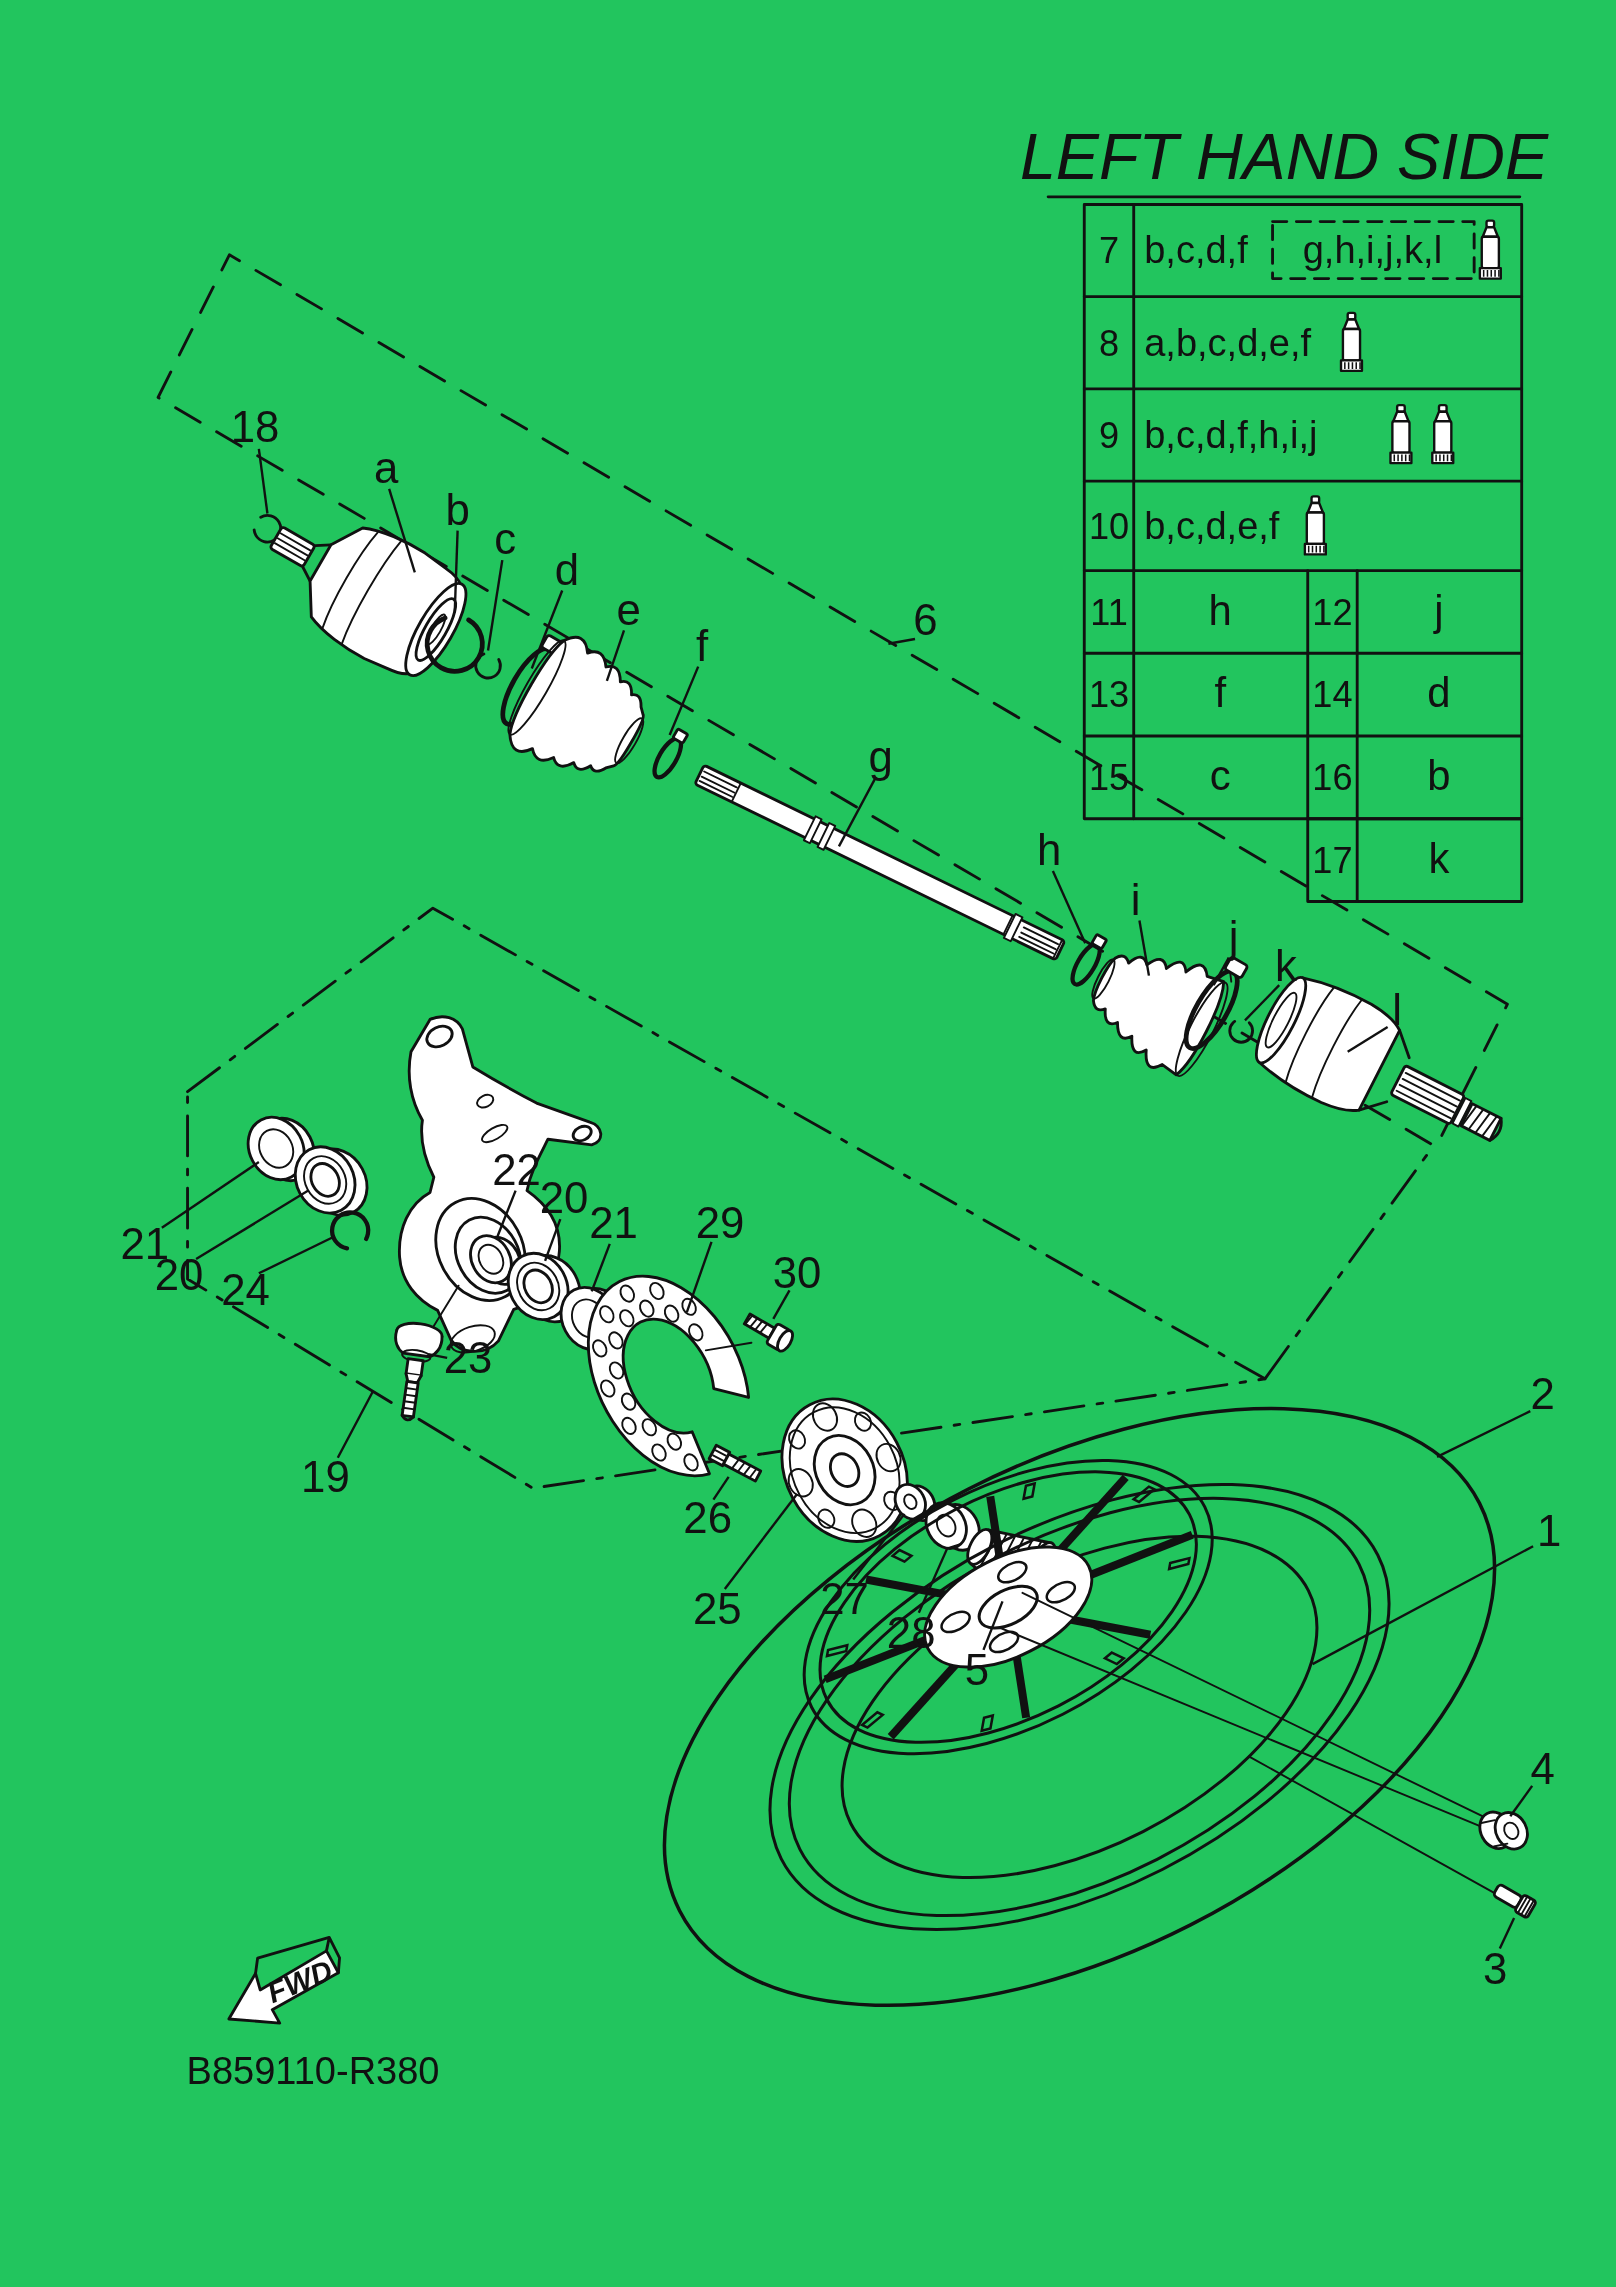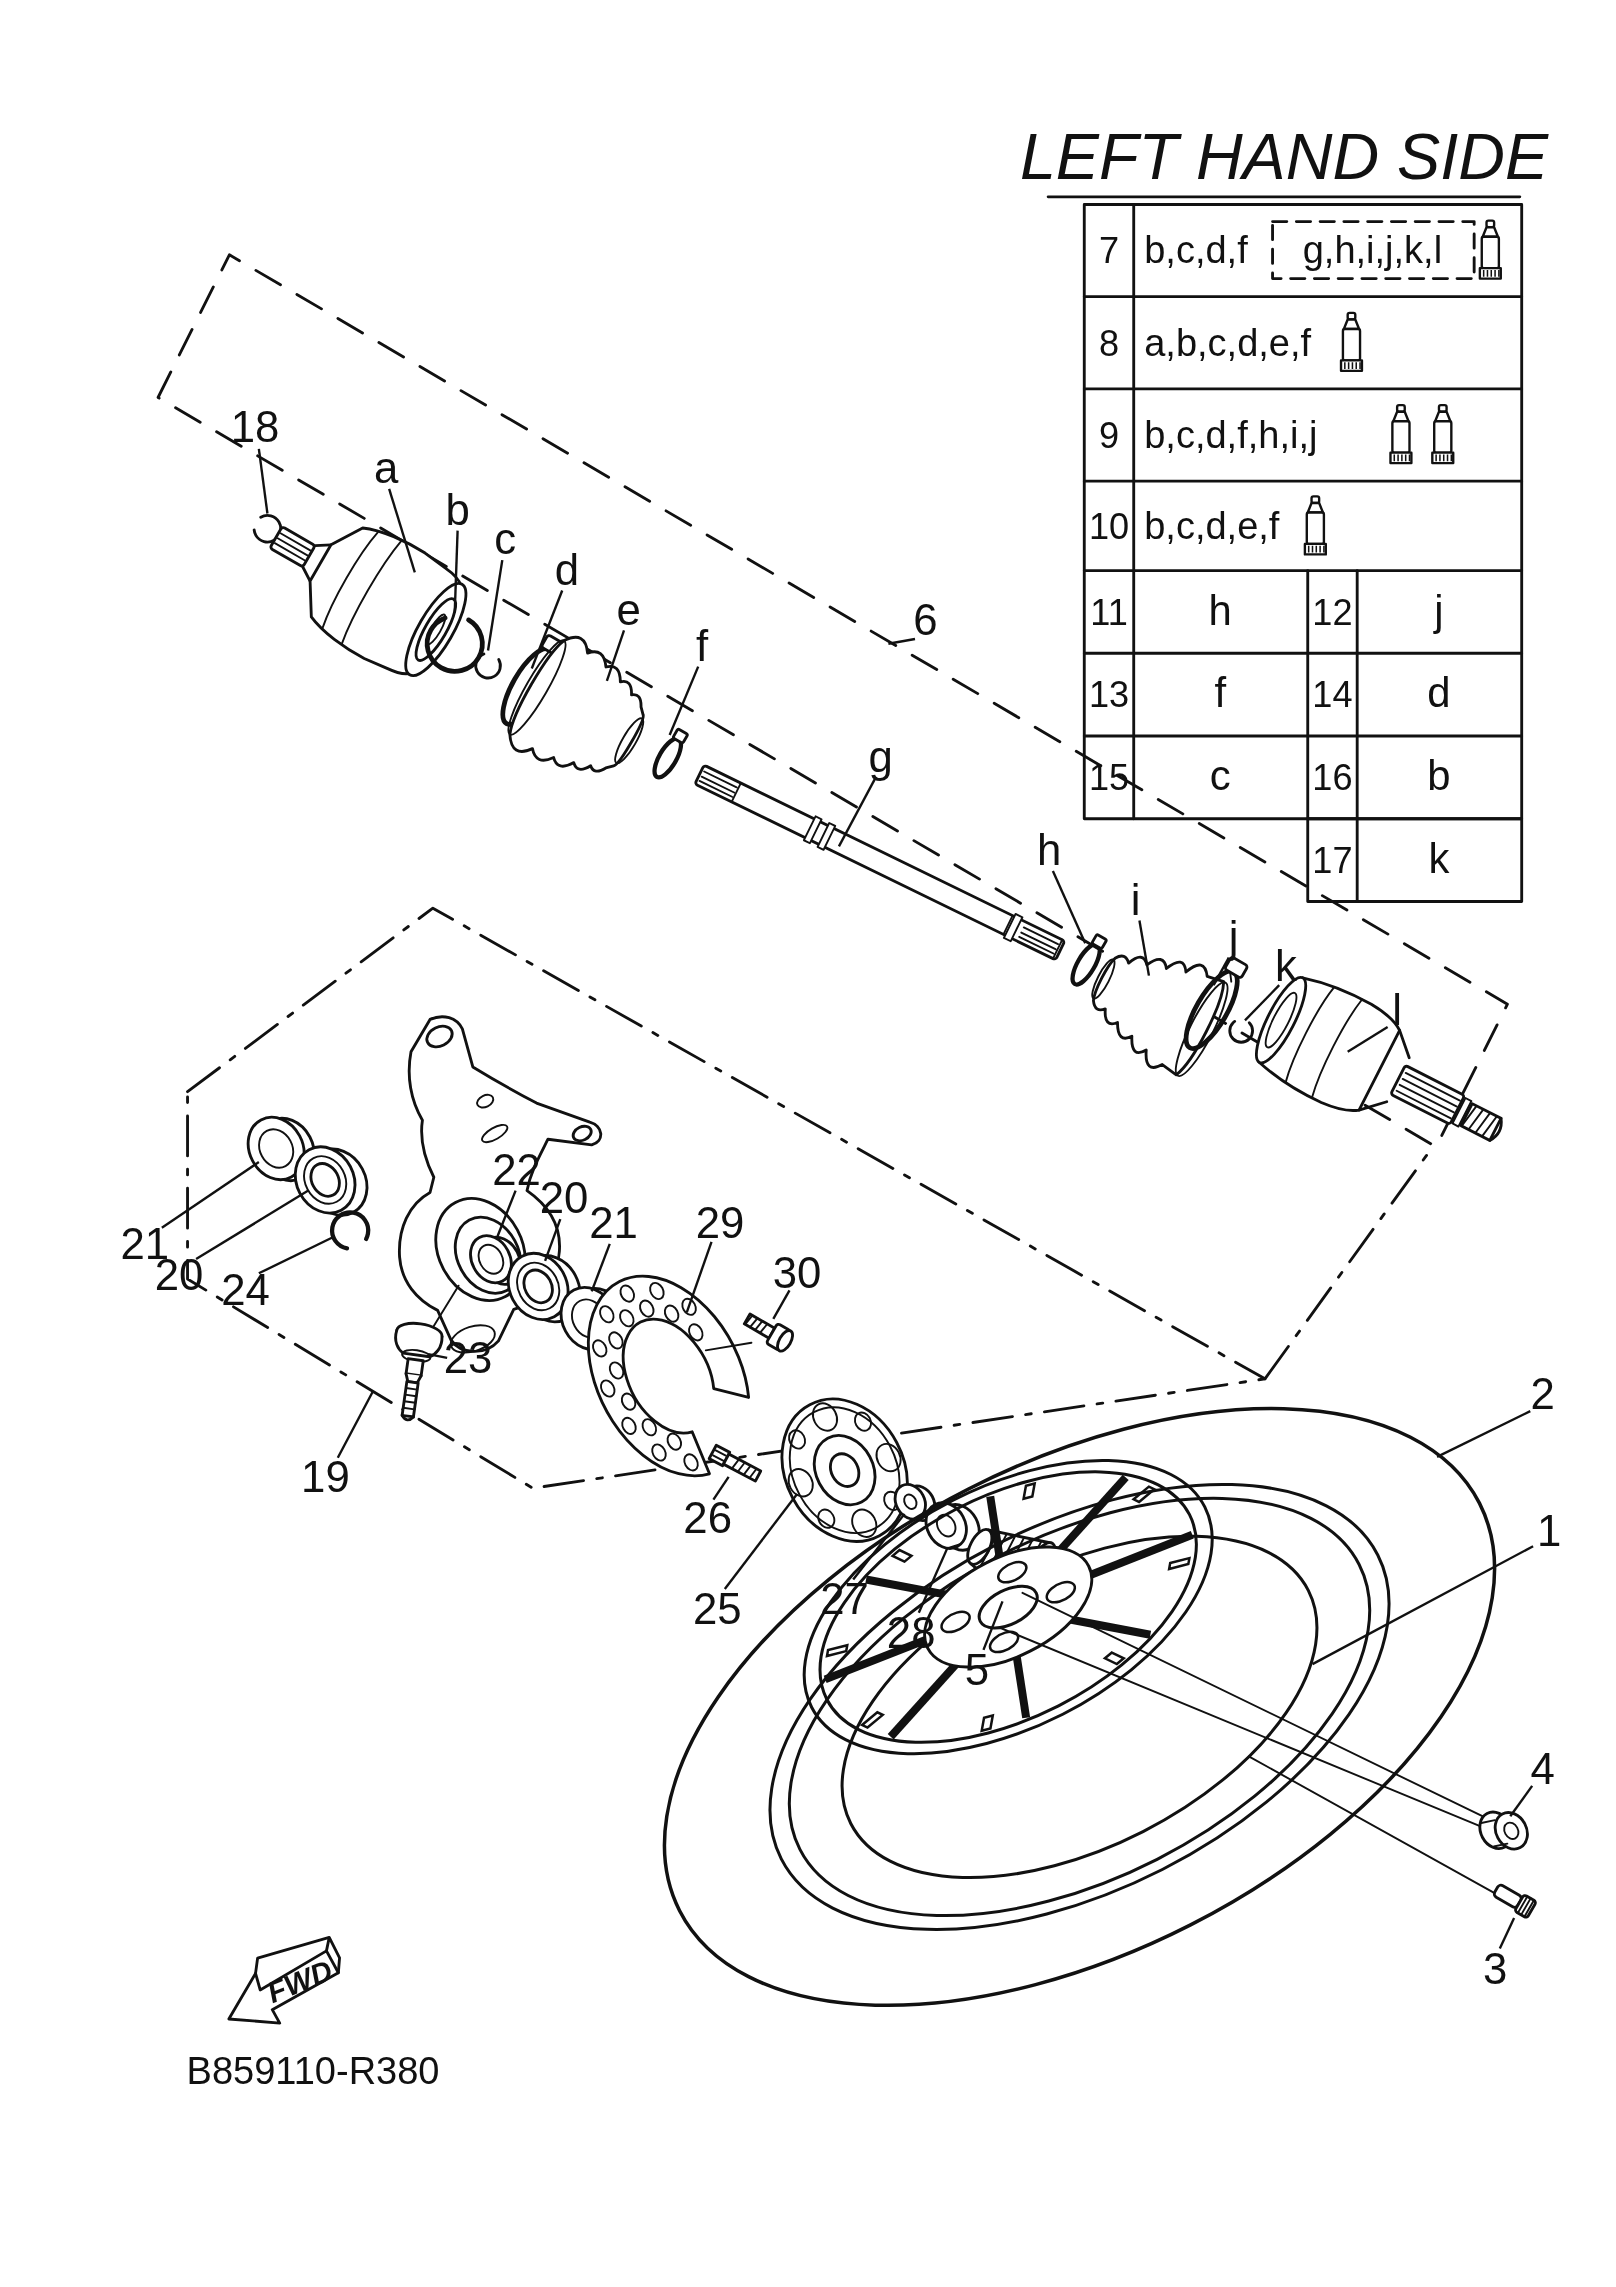--- a/index.html
+++ b/index.html
@@ -1,16 +1,16 @@
 <!DOCTYPE html>
 <html style="font-size:15px"><head>
 <meta charset="utf-8">
 <style>
   html,body{margin:0;padding:0;background:#e8e8e8;}
-  .stage{position:relative;width:1617px;height:2287px;background:#ffffff;margin:0 auto;
+  .stage{position:relative;width:1617px;height:2287px;background:#22c55e;margin:0 auto;
          font-family:"Liberation Sans",sans-serif;overflow:hidden;}
   .stage svg{position:absolute;left:0;top:0;}
   text{fill:#111;stroke:none;font-family:"Liberation Sans",sans-serif;}
   .ln{fill:none;stroke:#111;stroke-width:3;stroke-linecap:round;stroke-linejoin:round;}
   .fw{fill:#fff;stroke:#111;stroke-width:3;stroke-linecap:round;stroke-linejoin:round;}
   .t2{stroke-width:2;}
   .t45{stroke-width:4.5;}
   .t5{stroke-width:5;}
   .callout{font-size:46px;}
   .tblnum{font-size:38px;}

